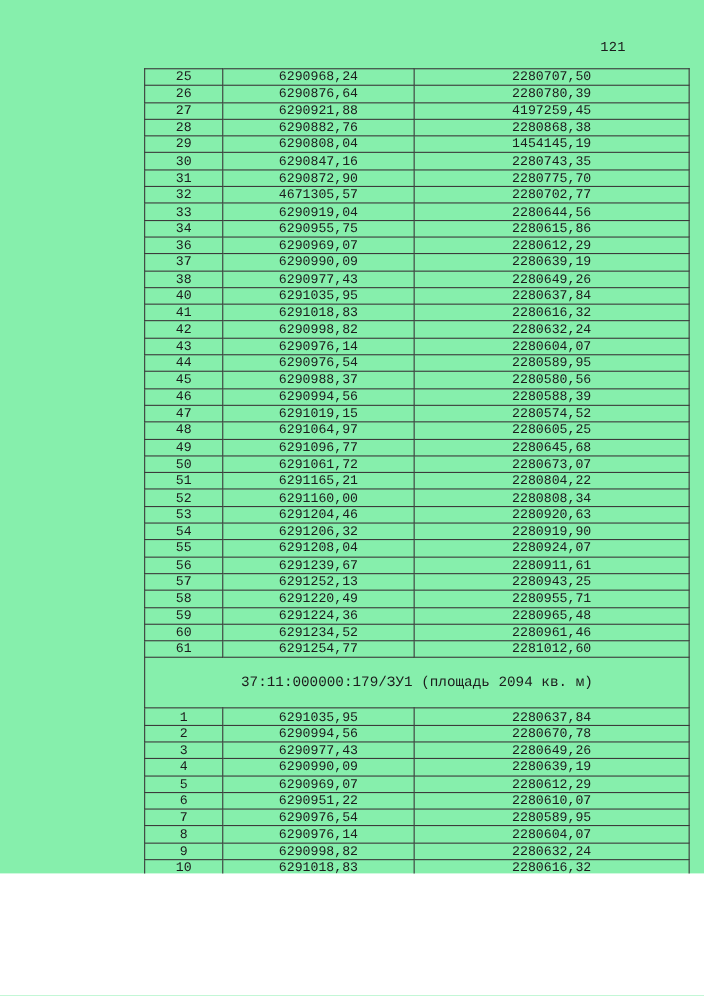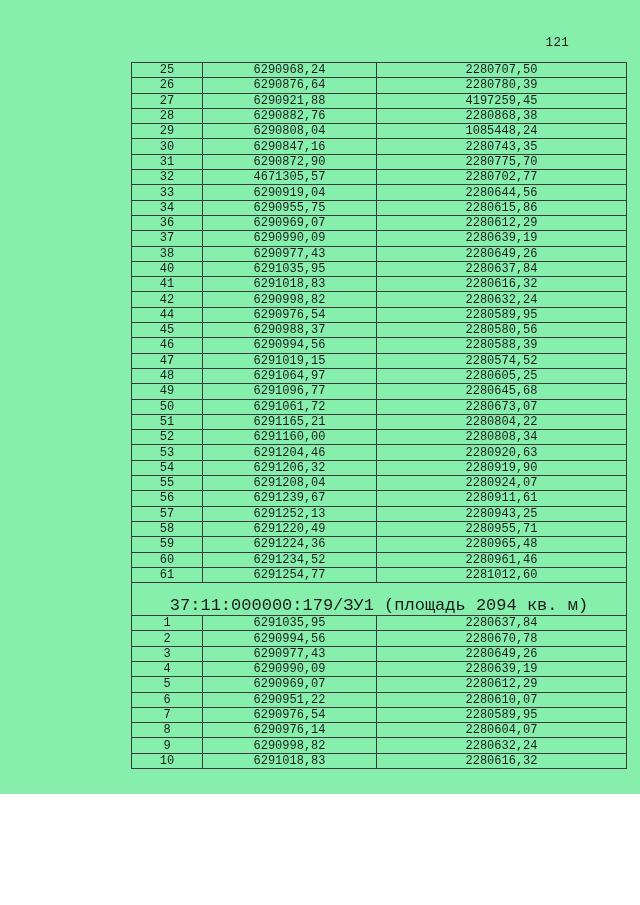--- a/index.html
+++ b/index.html
@@ -41,22 +41,22 @@
     padding: 0;
     text-align: center;
     vertical-align: middle;
     white-space: nowrap;
     overflow: hidden;
   }
 
   table.coords td.section-header-cell {
     height: 30px;
     vertical-align: bottom;
-    padding-bottom: 2px;
-    font-size: 17px;
+    padding-bottom: 15px;
+    font-size: 13px;
   }
 </style>
 </head>
 <body>
 
 <div class="page">
   <div class="page-number">121</div>
 
   <table class="coords">
     <colgroup>
@@ -81,21 +81,21 @@
           <td>4197259,45</td>
         </tr>
         <tr>
           <td>28</td>
           <td>6290882,76</td>
           <td>2280868,38</td>
         </tr>
         <tr>
           <td>29</td>
           <td>6290808,04</td>
-          <td>1085448,24</td>
+          <td>1454145,19</td>
         </tr>
         <tr>
           <td>30</td>
           <td>6290847,16</td>
           <td>2280743,35</td>
         </tr>
         <tr>
           <td>31</td>
           <td>6290872,90</td>
           <td>2280775,70</td>
@@ -139,20 +139,25 @@
           <td>41</td>
           <td>6291018,83</td>
           <td>2280616,32</td>
         </tr>
         <tr>
           <td>42</td>
           <td>6290998,82</td>
           <td>2280632,24</td>
         </tr>
         <tr>
+          <td>43</td>
+          <td>6290976,14</td>
+          <td>2280604,07</td>
+        </tr>
+        <tr>
           <td>44</td>
           <td>6290976,54</td>
           <td>2280589,95</td>
         </tr>
         <tr>
           <td>45</td>
           <td>6290988,37</td>
           <td>2280580,56</td>
         </tr>
         <tr>

